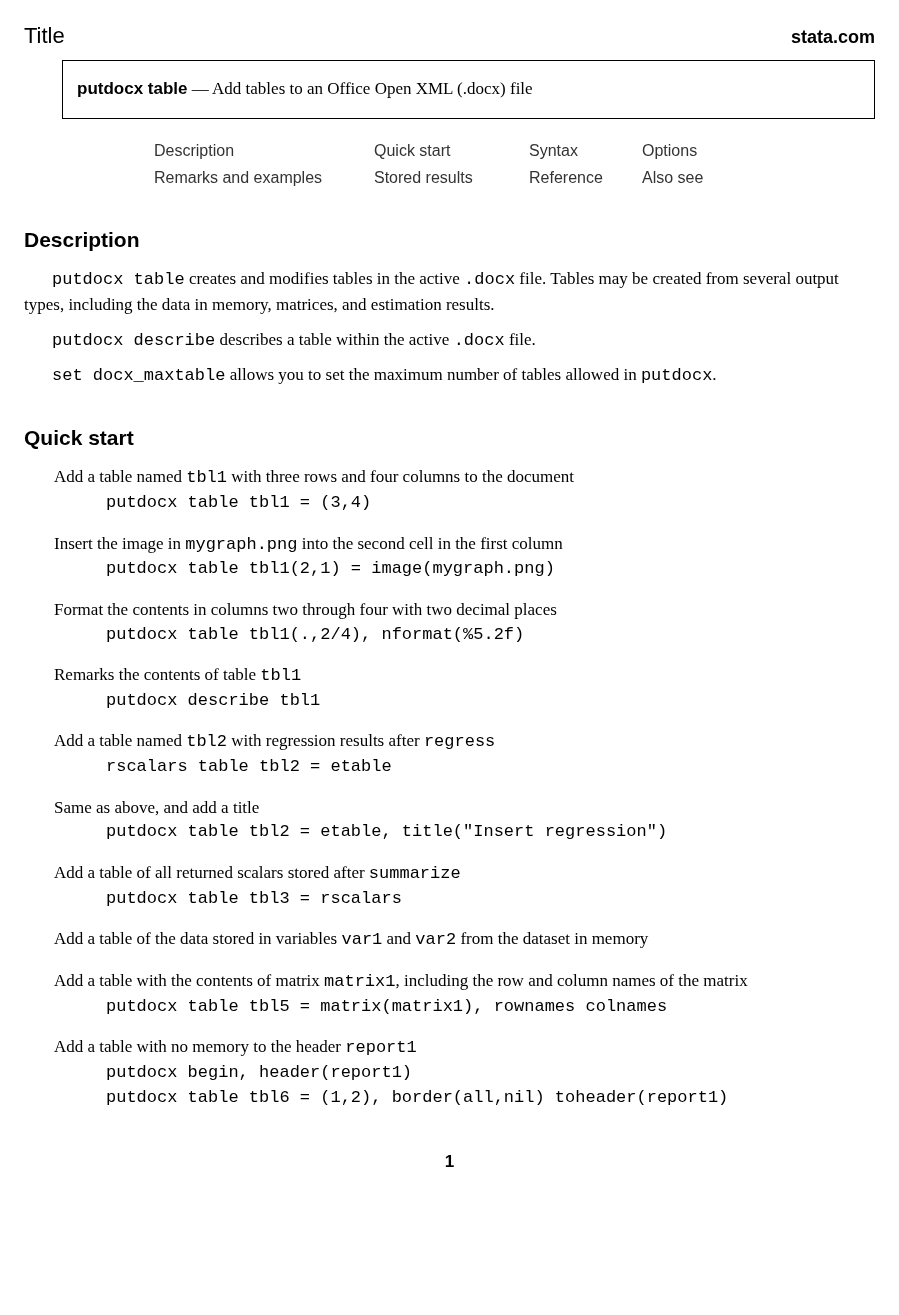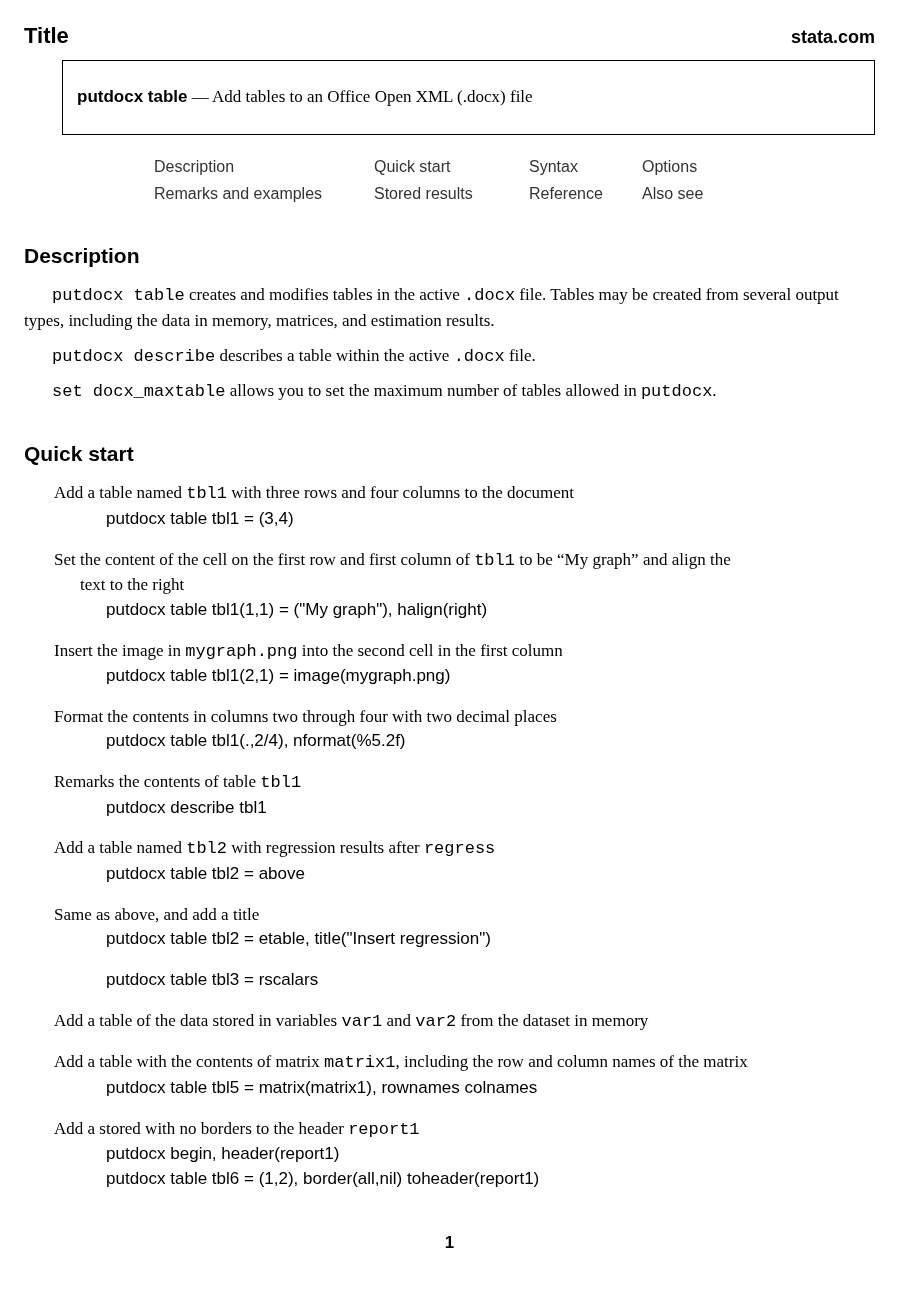--- a/index.html
+++ b/index.html
@@ -13,32 +13,32 @@
     width: 851px;
   }
   .header-row {
     display: flex;
     justify-content: space-between;
     align-items: baseline;
     margin-bottom: 8px;
   }
   .title-label {
     font-family: Arial, Helvetica, sans-serif;
-    font-weight: bold;
+    font-weight: normal;
     font-size: 22px;
   }
   .brand {
     font-family: Arial, Helvetica, sans-serif;
     font-weight: bold;
     font-size: 18px;
   }
   .title-box {
     border: 1px solid #000;
     margin-left: 38px;
-    padding: 24px 14px;
+    padding: 16px 14px;
     margin-bottom: 18px;
   }
   .title-box .cmd {
     font-family: Arial, Helvetica, sans-serif;
     font-weight: bold;
   }
   .toc {
     margin-left: 130px;
     margin-bottom: 30px;
   }
@@ -73,21 +73,21 @@
     margin-left: 30px;
     margin-bottom: 16px;
   }
   .qs-desc {
     text-indent: 0;
   }
   .qs-desc-cont {
     margin-left: 26px;
   }
   .qs-code {
-    font-family: Liberation Sans, sans-serif;
+    font-family: Liberation Mono, monospace;
     margin-left: 52px;
     white-space: pre;
   }
   .pagenum {
     font-family: Arial, Helvetica, sans-serif;
     font-weight: bold;
     text-align: center;
     margin-top: 40px;
   }
 </style>
@@ -133,54 +133,50 @@
 </div>
 
 <h2 class="section">Quick start</h2>
 
 <div id="qs-container">
     <div class="qs-item">
       <div class="qs-desc"><span>Add a table named </span><span class="tt">tbl1</span><span> with three rows and four columns to the document</span></div>
       <div class="qs-code">putdocx table tbl1 = (3,4)</div>
     </div>
     <div class="qs-item">
-      <div class="qs-desc"><span>Set the content of the cell on the first row and first column of </span><span class="tt">tbl1</span><span> to be “My graph” and align the</span></div>
-      <div class="qs-desc-cont">text to the right</div>
-      <div class="qs-code">putdocx table tbl1(1,1) = ("My graph"), halign(right)</div>
-    </div>
-    <div class="qs-item">
       <div class="qs-desc"><span>Insert the image in </span><span class="tt">mygraph.png</span><span> into the second cell in the first column</span></div>
       <div class="qs-code">putdocx table tbl1(2,1) = image(mygraph.png)</div>
     </div>
     <div class="qs-item">
       <div class="qs-desc"><span>Format the contents in columns two through four with two decimal places</span></div>
       <div class="qs-code">putdocx table tbl1(.,2/4), nformat(%5.2f)</div>
     </div>
     <div class="qs-item">
       <div class="qs-desc"><span>Remarks the contents of table </span><span class="tt">tbl1</span></div>
       <div class="qs-code">putdocx describe tbl1</div>
     </div>
     <div class="qs-item">
       <div class="qs-desc"><span>Add a table named </span><span class="tt">tbl2</span><span> with regression results after </span><span class="tt">regress</span></div>
-      <div class="qs-code">putdocx table tbl2 = above</div>
+      <div class="qs-code">rscalars table tbl2 = etable</div>
     </div>
     <div class="qs-item">
       <div class="qs-desc"><span>Same as above, and add a title</span></div>
       <div class="qs-code">putdocx table tbl2 = etable, title("Insert regression")</div>
     </div>
     <div class="qs-item">
+      <div class="qs-desc"><span>Add a table of all returned scalars stored after </span><span class="tt">summarize</span></div>
       <div class="qs-code">putdocx table tbl3 = rscalars</div>
     </div>
     <div class="qs-item">
       <div class="qs-desc"><span>Add a table of the data stored in variables </span><span class="tt">var1</span><span> and </span><span class="tt">var2</span><span> from the dataset in memory</span></div>
     </div>
     <div class="qs-item">
       <div class="qs-desc"><span>Add a table with the contents of matrix </span><span class="tt">matrix1</span><span>, including the row and column names of the matrix</span></div>
       <div class="qs-code">putdocx table tbl5 = matrix(matrix1), rownames colnames</div>
     </div>
     <div class="qs-item">
-      <div class="qs-desc"><span>Add a stored with no borders to the header </span><span class="tt">report1</span></div>
+      <div class="qs-desc"><span>Add a table with no memory to the header </span><span class="tt">report1</span></div>
       <div class="qs-code">putdocx begin, header(report1)
 putdocx table tbl6 = (1,2), border(all,nil) toheader(report1)</div>
     </div>
   </div>
 
 <div class="pagenum">1</div>
 
 </body></html>

